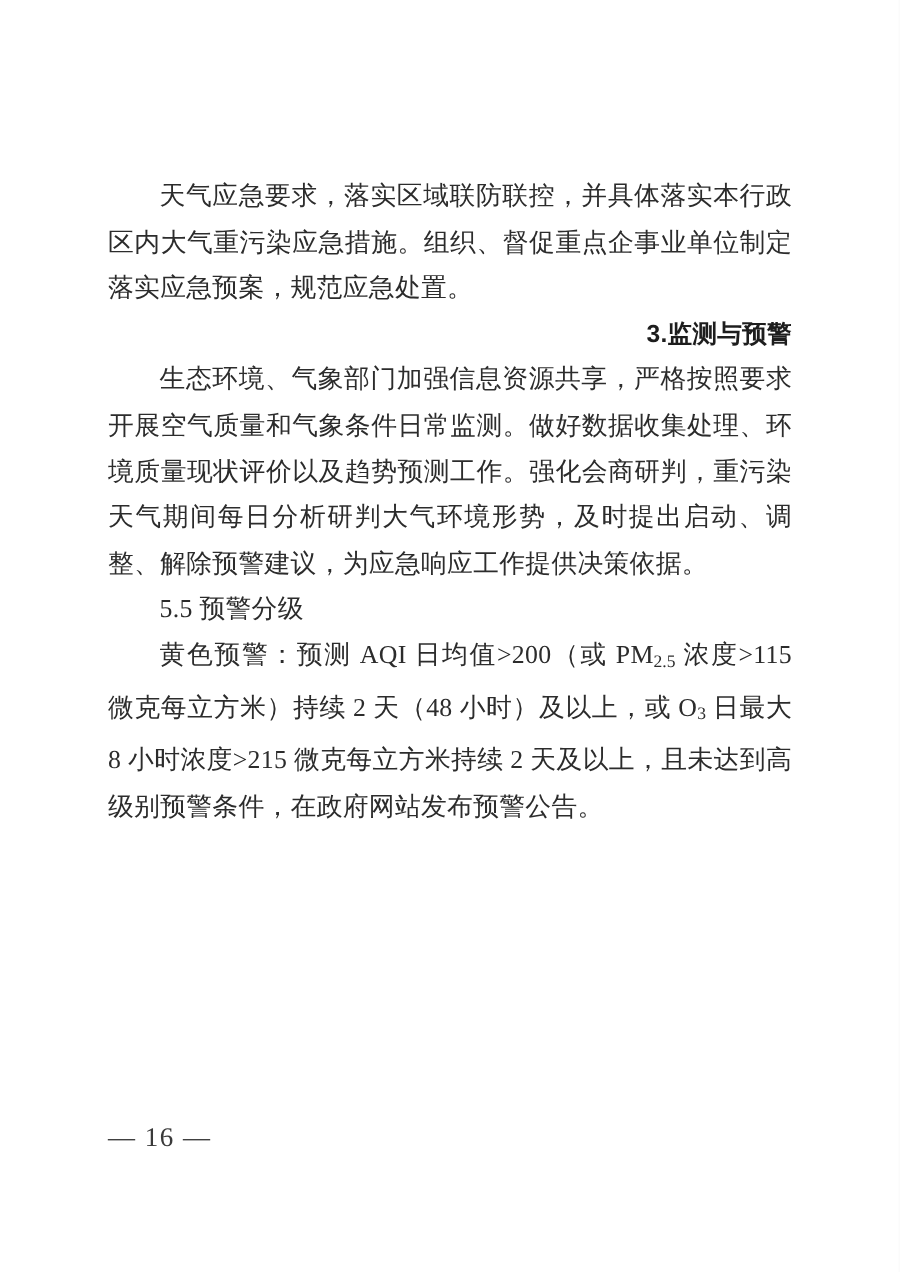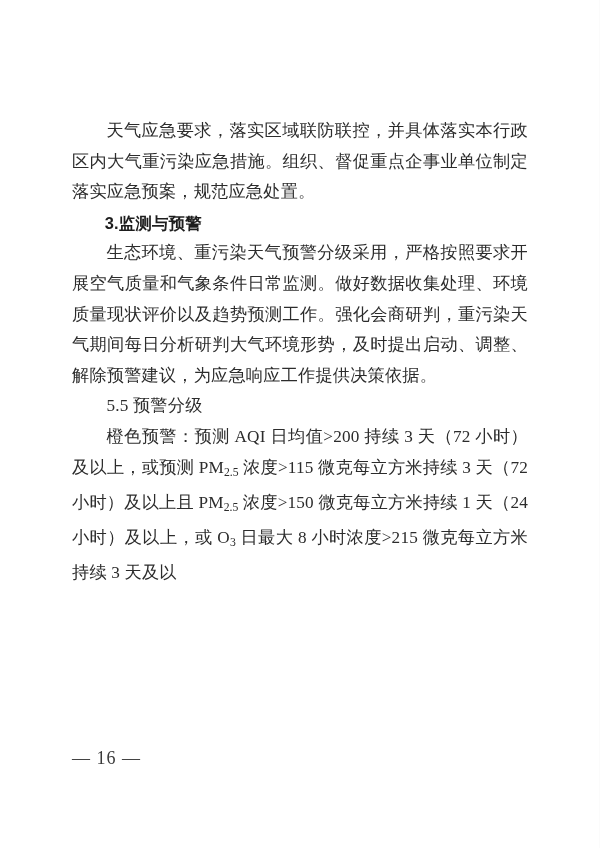--- a/index.html
+++ b/index.html
@@ -36,20 +36,21 @@
   }
   .heading-bold {
     font-family: "Liberation Sans", "DejaVu Sans", sans-serif;
     font-size: 16.4px;
     font-weight: bold;
     line-height: 30.6px;
     color: #1d1d1d;
     margin: 0;
     text-indent: 2em;
     letter-spacing: 0.2px;
+    text-align: right;
   }
   .heading-sub {
     font-family: "Liberation Serif", "DejaVu Serif", serif;
     font-size: 17.2px;
     line-height: 30.6px;
     color: #2c2c2c;
     margin: 0;
     text-indent: 2em;
     letter-spacing: 0.2px;
   }
@@ -78,25 +79,25 @@
 
 <div class="page">
 
   <div class="content">
 
     <p class="para">天气应急要求，落实区域联防联控，并具体落实本行政区内大气重污染应急措施。组织、督促重点企事业单位制定落实应急预案，规范应急处置。</p>
 
     <p class="heading-bold">3.监测与预警</p>
 
 
-    <p class="para">生态环境、重污染天气预警分级采用，严格按照要求开展空气质量和气象条件日常监测。做好数据收集处理、环境质量现状评价以及趋势预测工作。强化会商研判，重污染天气期间每日分析研判大气环境形势，及时提出启动、调整、解除预警建议，为应急响应工作提供决策依据。</p>
+    <p class="para">生态环境、气象部门加强信息资源共享，严格按照要求开展空气质量和气象条件日常监测。做好数据收集处理、环境质量现状评价以及趋势预测工作。强化会商研判，重污染天气期间每日分析研判大气环境形势，及时提出启动、调整、解除预警建议，为应急响应工作提供决策依据。</p>
 
     <p class="heading-sub">5.5 预警分级</p>
 
 
+    <p class="para"><span>黄色预警：预测 AQI 日均值&gt;200（或 PM</span><sub class="latin">2.5</sub><span> 浓度&gt;115 微克每立方米）持续 2 天（48 小时）及以上，或 O</span><sub class="latin">3</sub><span> 日最大 8 小时浓度&gt;215 微克每立方米持续 2 天及以上，且未达到高级别预警条件，在政府网站发布预警公告。</span></p>
 
-    <p class="para"><span>橙色预警：预测 AQI 日均值&gt;200 持续 3 天（72 小时）及以上，或预测 PM</span><sub class="latin">2.5</sub><span> 浓度&gt;115 微克每立方米持续 3 天（72 小时）及以上且 PM</span><sub class="latin">2.5</sub><span> 浓度&gt;150 微克每立方米持续 1 天（24 小时）及以上，或 O</span><sub class="latin">3</sub><span> 日最大 8 小时浓度&gt;215 微克每立方米持续 3 天及以</span></p>
 
   </div>
 
   <div class="page-number">— 16 —</div>
 
 </div>
 
 </body></html>

